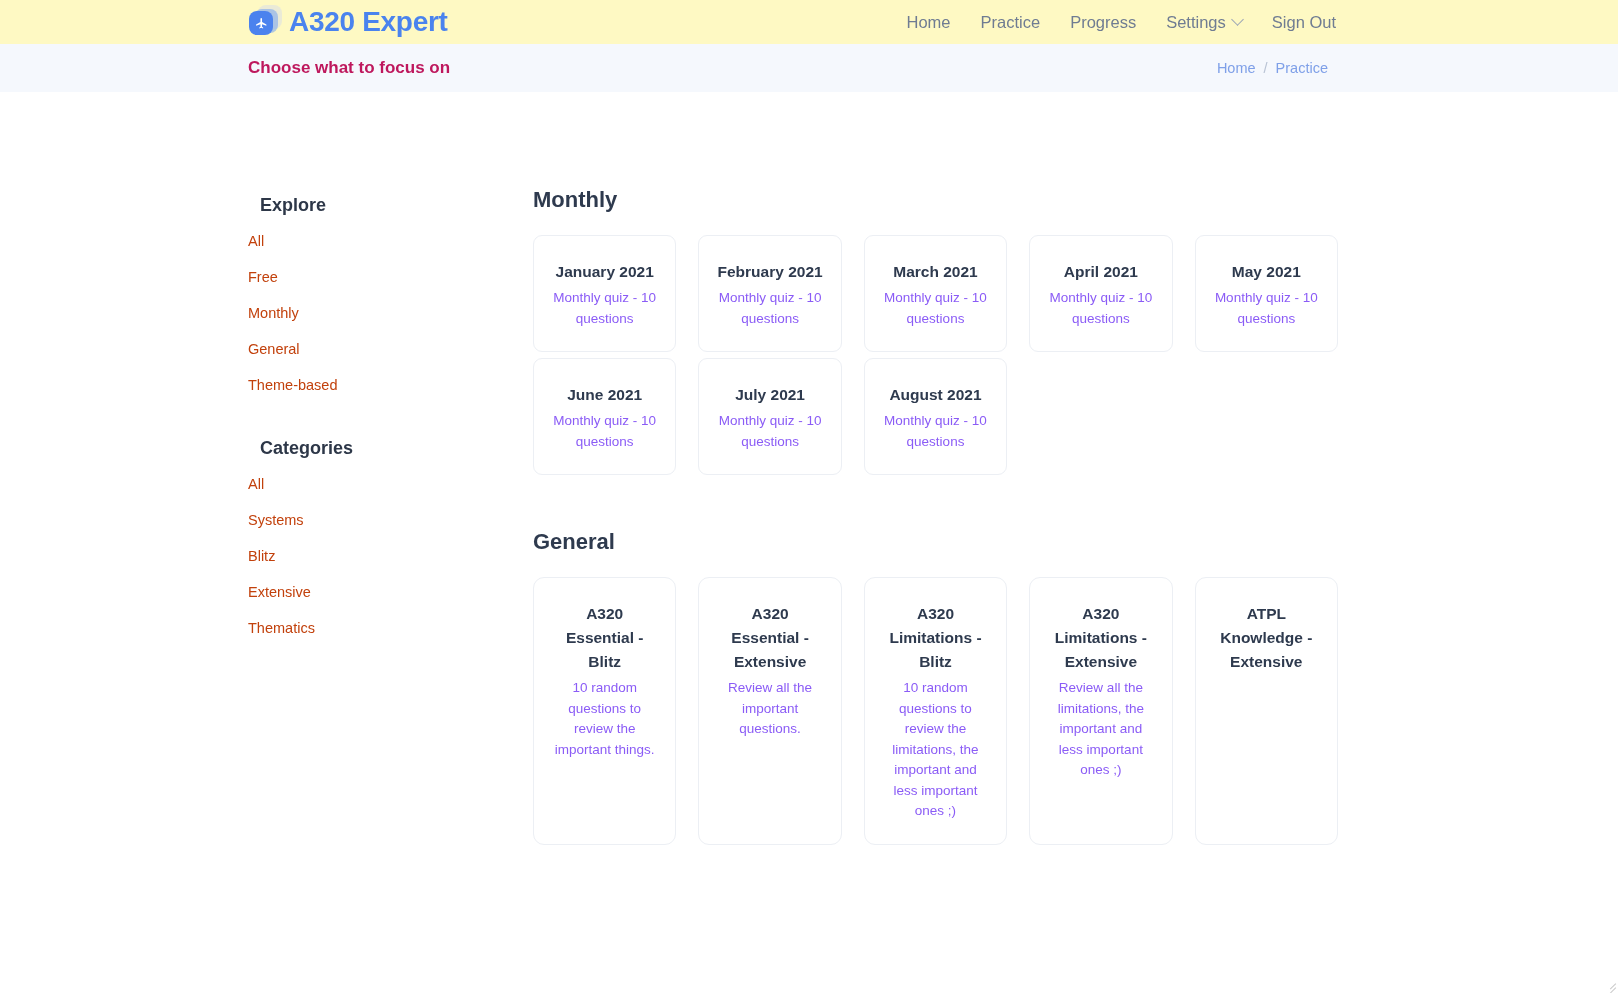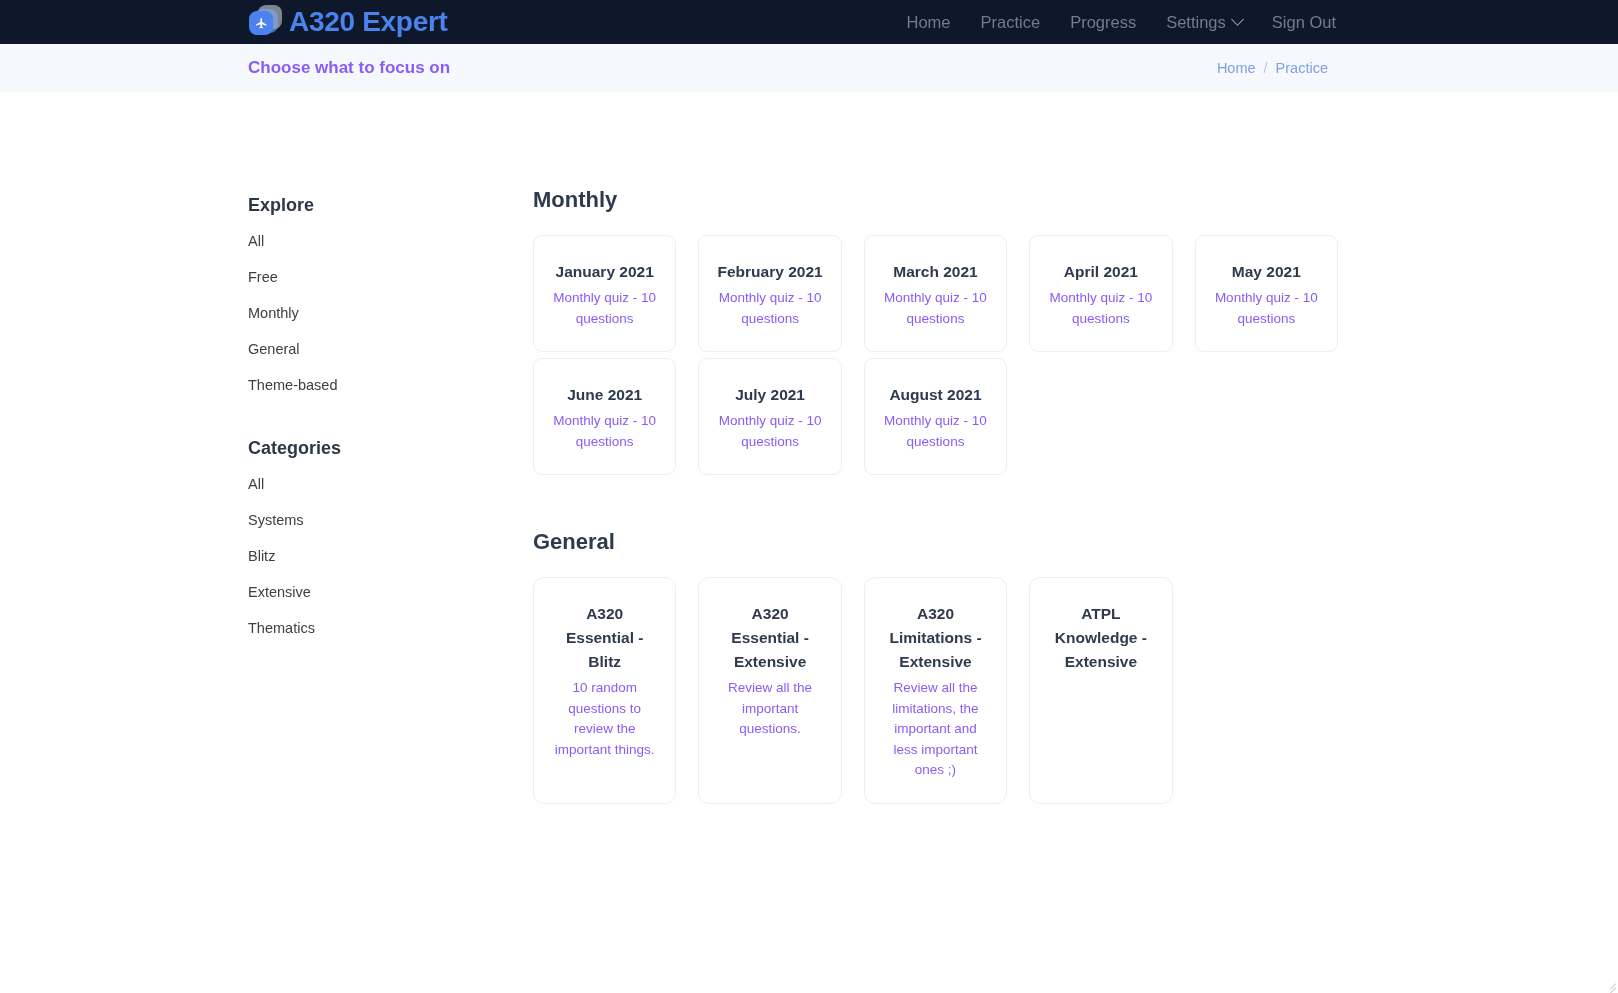--- a/index.html
+++ b/index.html
@@ -10,21 +10,21 @@
     background: #ffffff;
     font-family: "Liberation Sans", sans-serif;
     overflow: hidden;
   }
 
   
   .navbar {
     height: 44px;
     display: flex;
     align-items: center;
-    background: #0f172a;
+    background: #fef9c3;
     padding: 0 0 0 248px;
     justify-content: center;
   }
   .brand {
     display: flex;
     align-items: center;
     gap: 7px;
     text-decoration: none;
   }
   .brand-mark {
@@ -77,21 +77,21 @@
   .titlebar {
     height: 48px;
     background: #f5f8fd;
     display: flex;
     align-items: center;
     padding: 0 290px 0 248px;
   }
   .page-title {
     font-size: 17px;
     font-weight: bold;
-    color: #8b5cf6;
+    color: #be185d;
   }
   .breadcrumb {
     margin-left: auto;
     font-size: 14.5px;
     color: #8fa3c7;
     display: flex;
     align-items: center;
     gap: 8px;
   }
   .breadcrumb a { color: #7fa0e8; text-decoration: none; }
@@ -100,28 +100,28 @@
   
   .page {
     display: flex;
     padding: 95px 0 0 248px;
   }
   .sidebar { width: 285px; flex: 0 0 285px; padding-top: 8px; }
   .side-heading {
     font-size: 18px;
     font-weight: bold;
     color: #2d3748;
-    margin: 0 0 16px 0;
+    margin: 0 0 16px 12px;
   }
   .side-list { list-style: none; margin: 0 0 44px 0; padding: 0; }
   .side-list li { margin-bottom: 18px; }
   .side-list li:last-child { margin-bottom: 0; }
   .side-link {
     font-size: 14.5px;
-    color: #404040;
+    color: #c2410c;
     text-decoration: none;
   }
 
   .content { flex: 1; padding-right: 280px; }
   .section { margin-bottom: 54px; }
   .section-heading {
     font-size: 22px;
     font-weight: bold;
     color: #2e3a4e;
     margin: 0 0 22px 0;
@@ -303,20 +303,24 @@
       <div class="card-grid">
         <div class="card tall">
           <div class="card-title">A320 Essential - Blitz</div>
           <div class="card-desc">10 random questions to review the important things.</div>
         </div>
         <div class="card tall">
           <div class="card-title">A320 Essential - Extensive</div>
           <div class="card-desc">Review all the important questions.</div>
         </div>
         <div class="card tall">
+          <div class="card-title">A320 Limitations - Blitz</div>
+          <div class="card-desc">10 random questions to review the limitations, the important and less important ones ;)</div>
+        </div>
+        <div class="card tall">
           <div class="card-title">A320 Limitations - Extensive</div>
           <div class="card-desc">Review all the limitations, the important and less important ones ;)</div>
         </div>
         <div class="card tall">
           <div class="card-title">ATPL Knowledge - Extensive</div>
         </div>
       </div>
     </section>
 
   </main>

